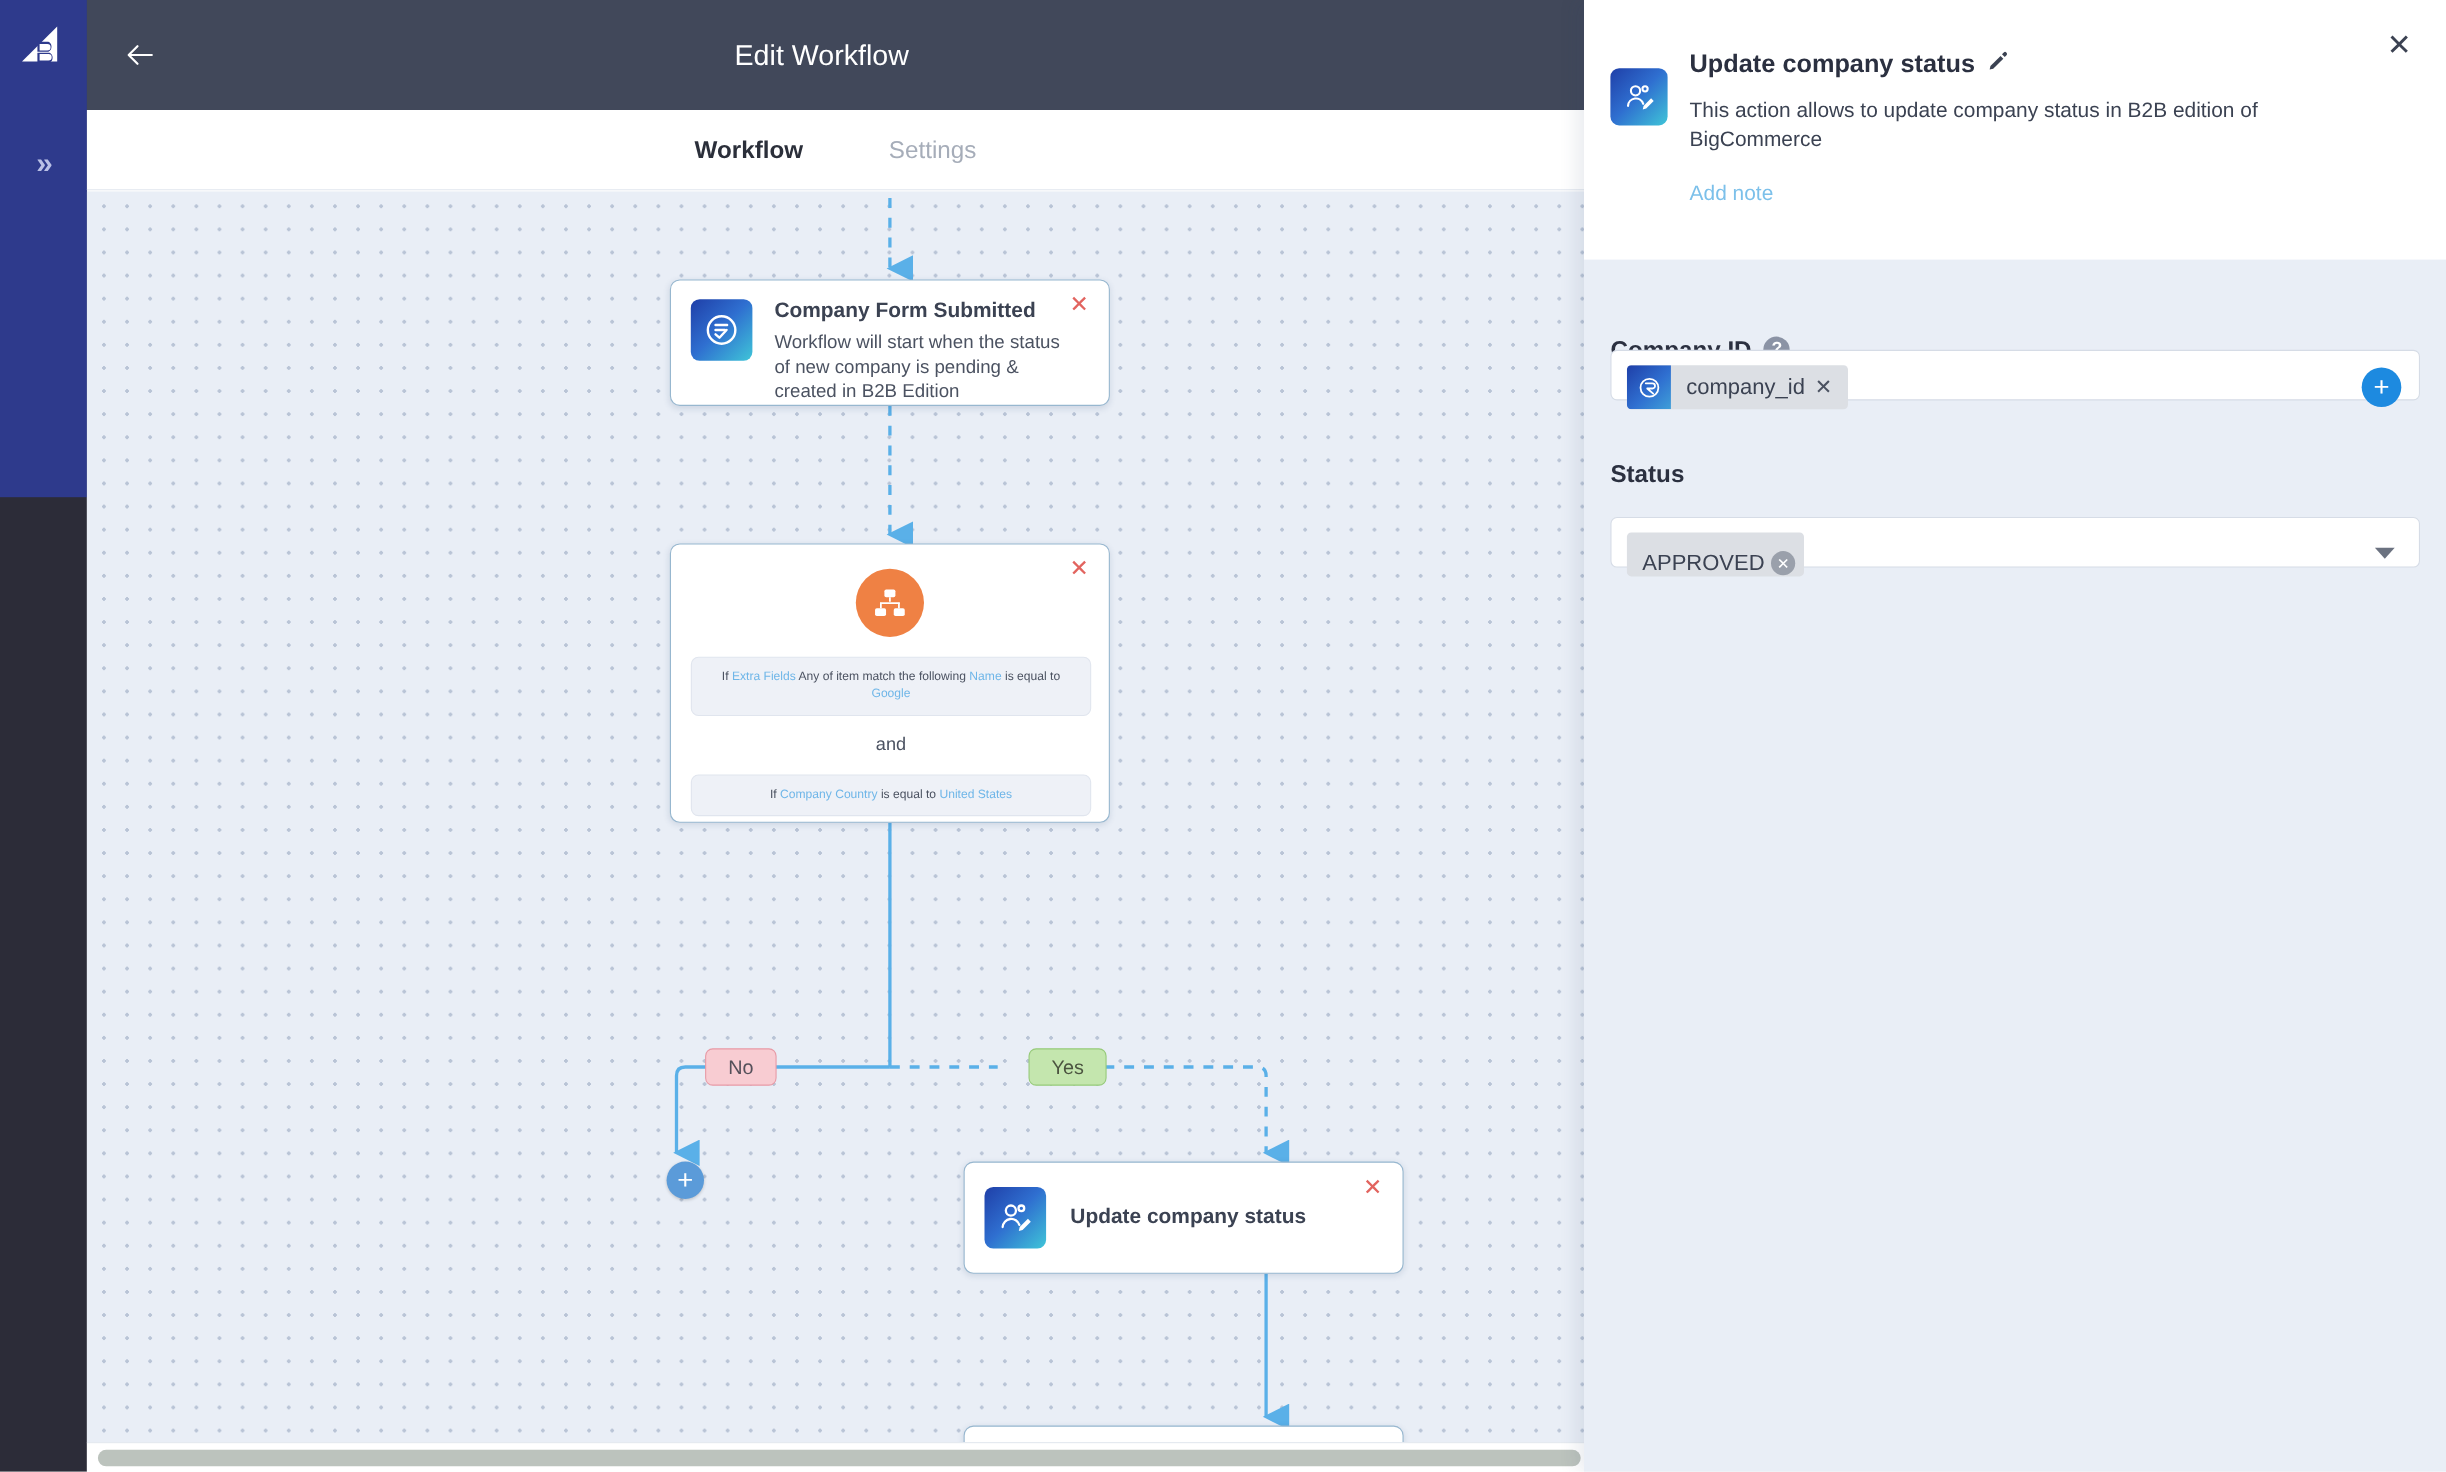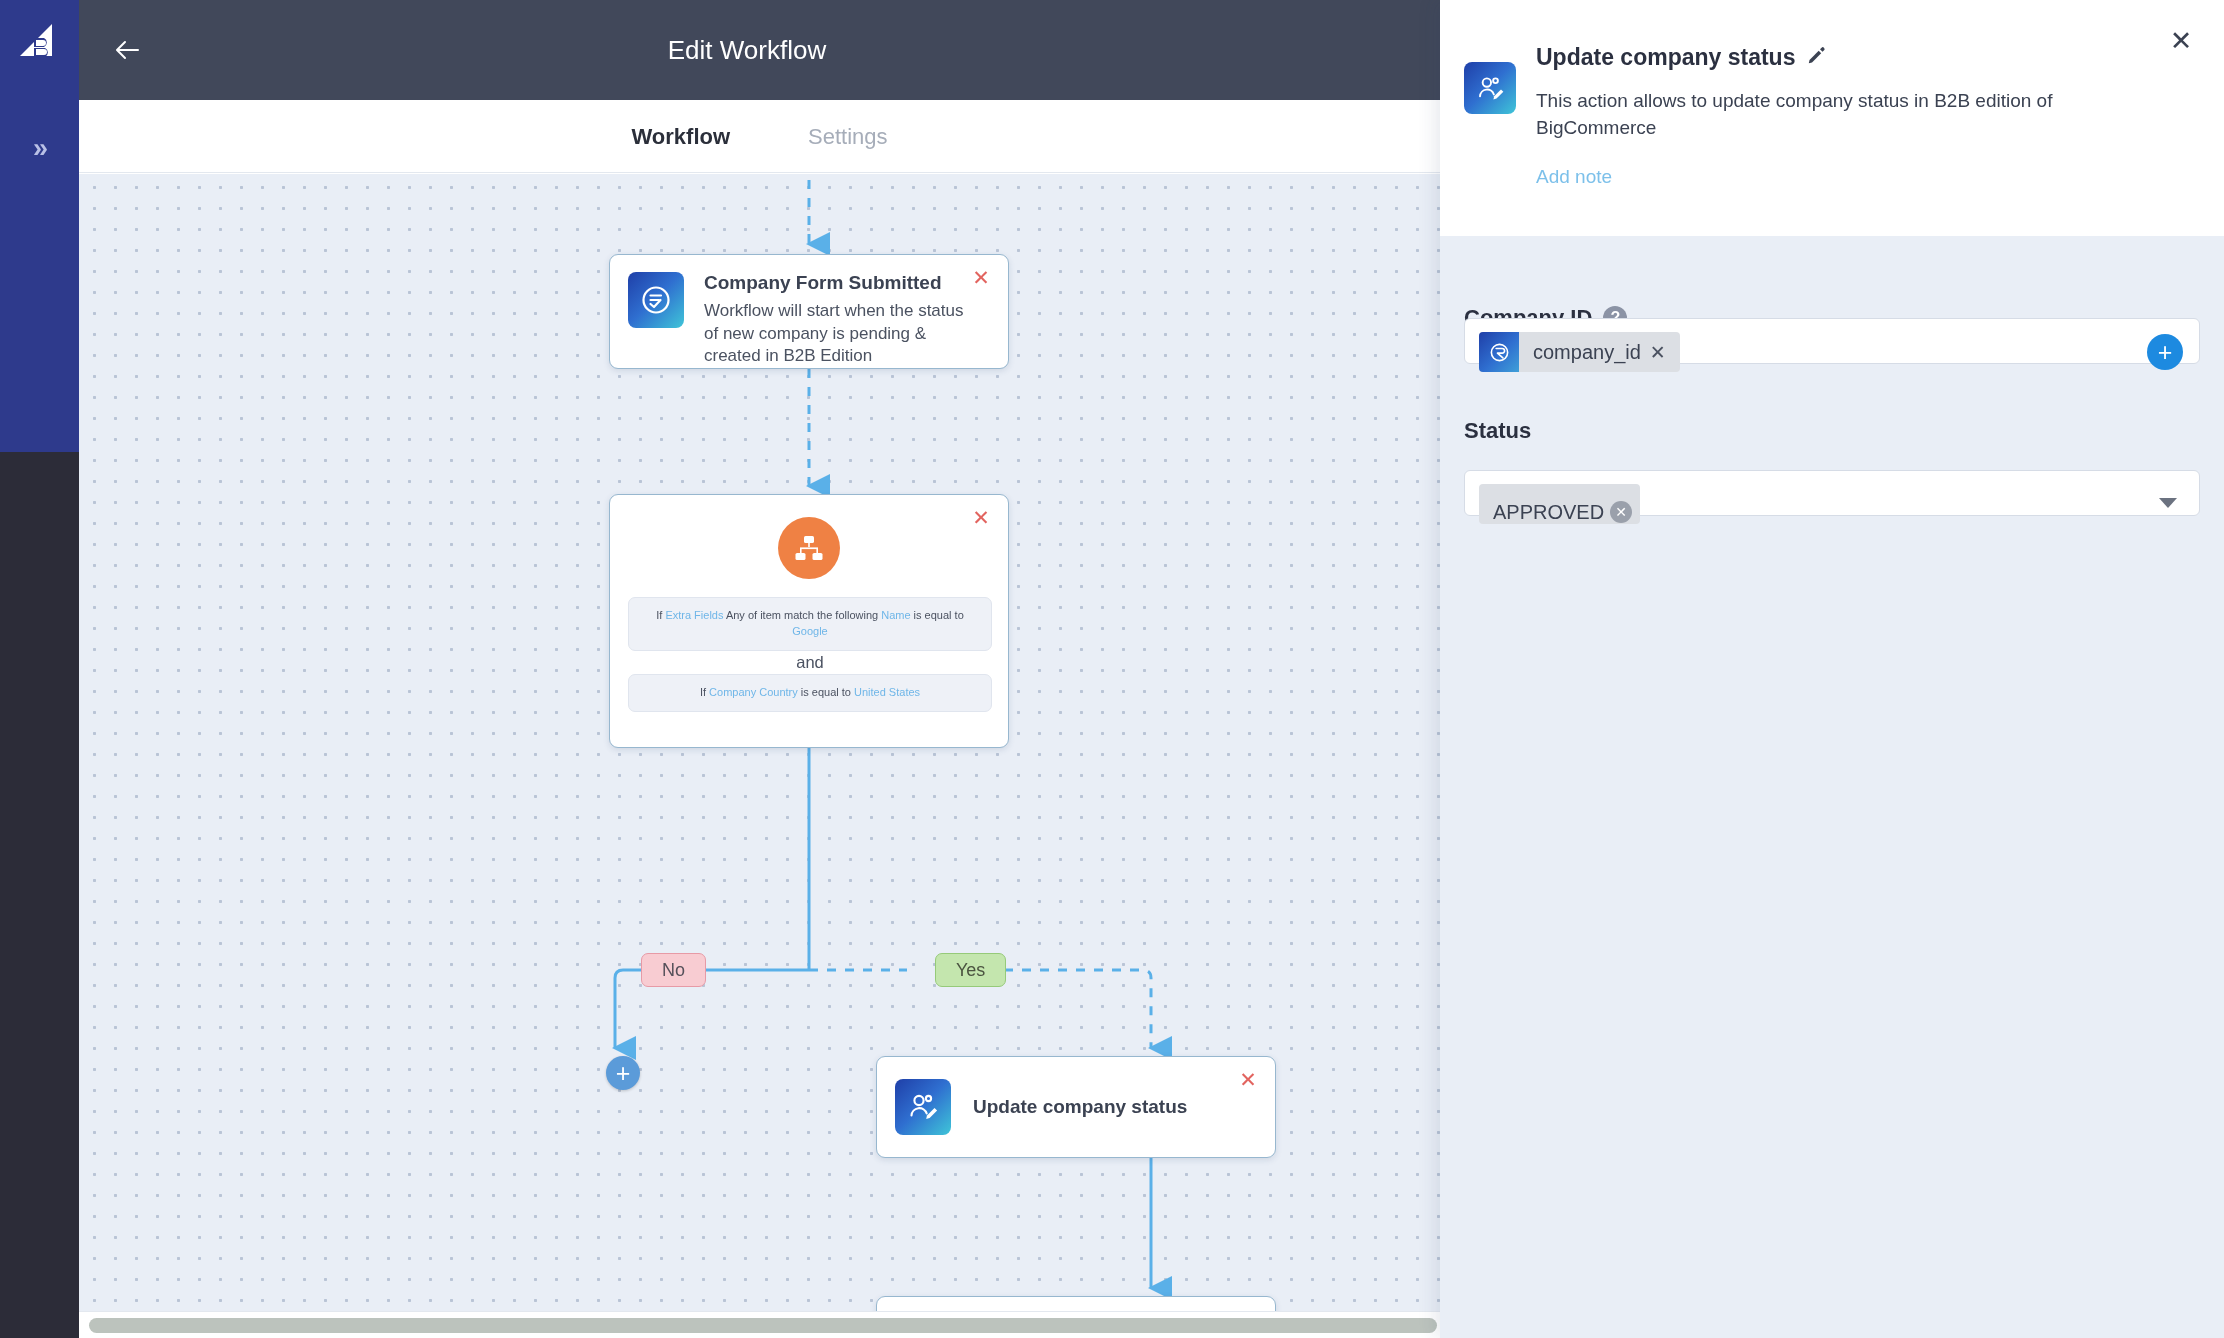--- a/index.html
+++ b/index.html
@@ -127,21 +127,21 @@
     width: 62px; height: 62px; border-radius: 50%;
     background: #ef8144;
     display: flex; align-items: center; justify-content: center;
   }
   .cond-rows { position: absolute; left: 18px; top: 102px; width: 364px; }
   .cond-row {
     background: #eef1f7; border: 1px solid #e0e5ee; border-radius: 7px;
     padding: 10px 13px; text-align: center;
     font-size: 11px; color: #4b5261; line-height: 1.45;
   }
-  .cond-and { text-align: center; font-size: 16.5px; color: #4b5261; padding: 2px 0; }
+  .cond-and { text-align: center; font-size: 16.5px; color: #4b5261; padding: 17px 0; }
   .hl { color: #6fb6e8; }
 
   
   .pill {
     position: absolute; height: 34px; border-radius: 7px;
     display: flex; align-items: center; justify-content: center;
     font-size: 18px; padding: 0 20px;
   }
   #pill-no { left: 562px; top: 779px; background: #f8ccd2; border: 1px solid #e79aa6; color: #55505a; }
   #pill-yes { left: 856px; top: 779px; background: #c4e6ae; border: 1px solid #96ca79; color: #4b5440; }

